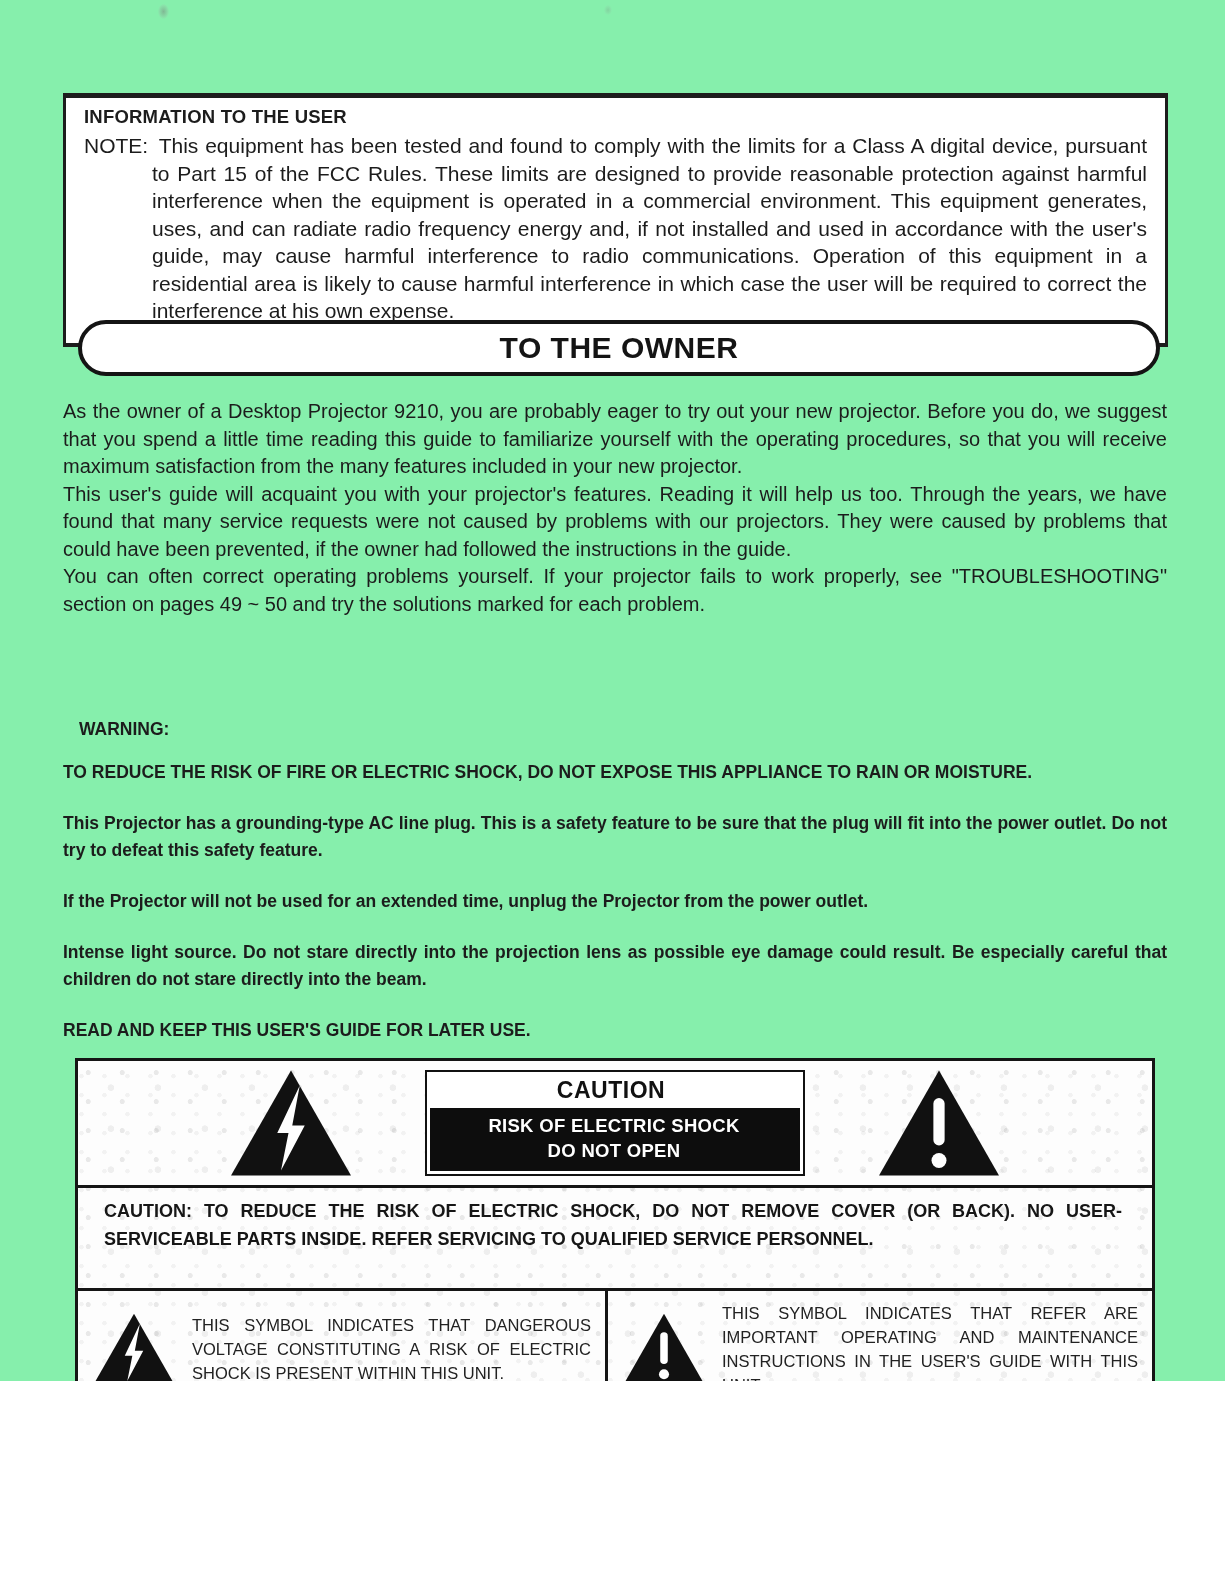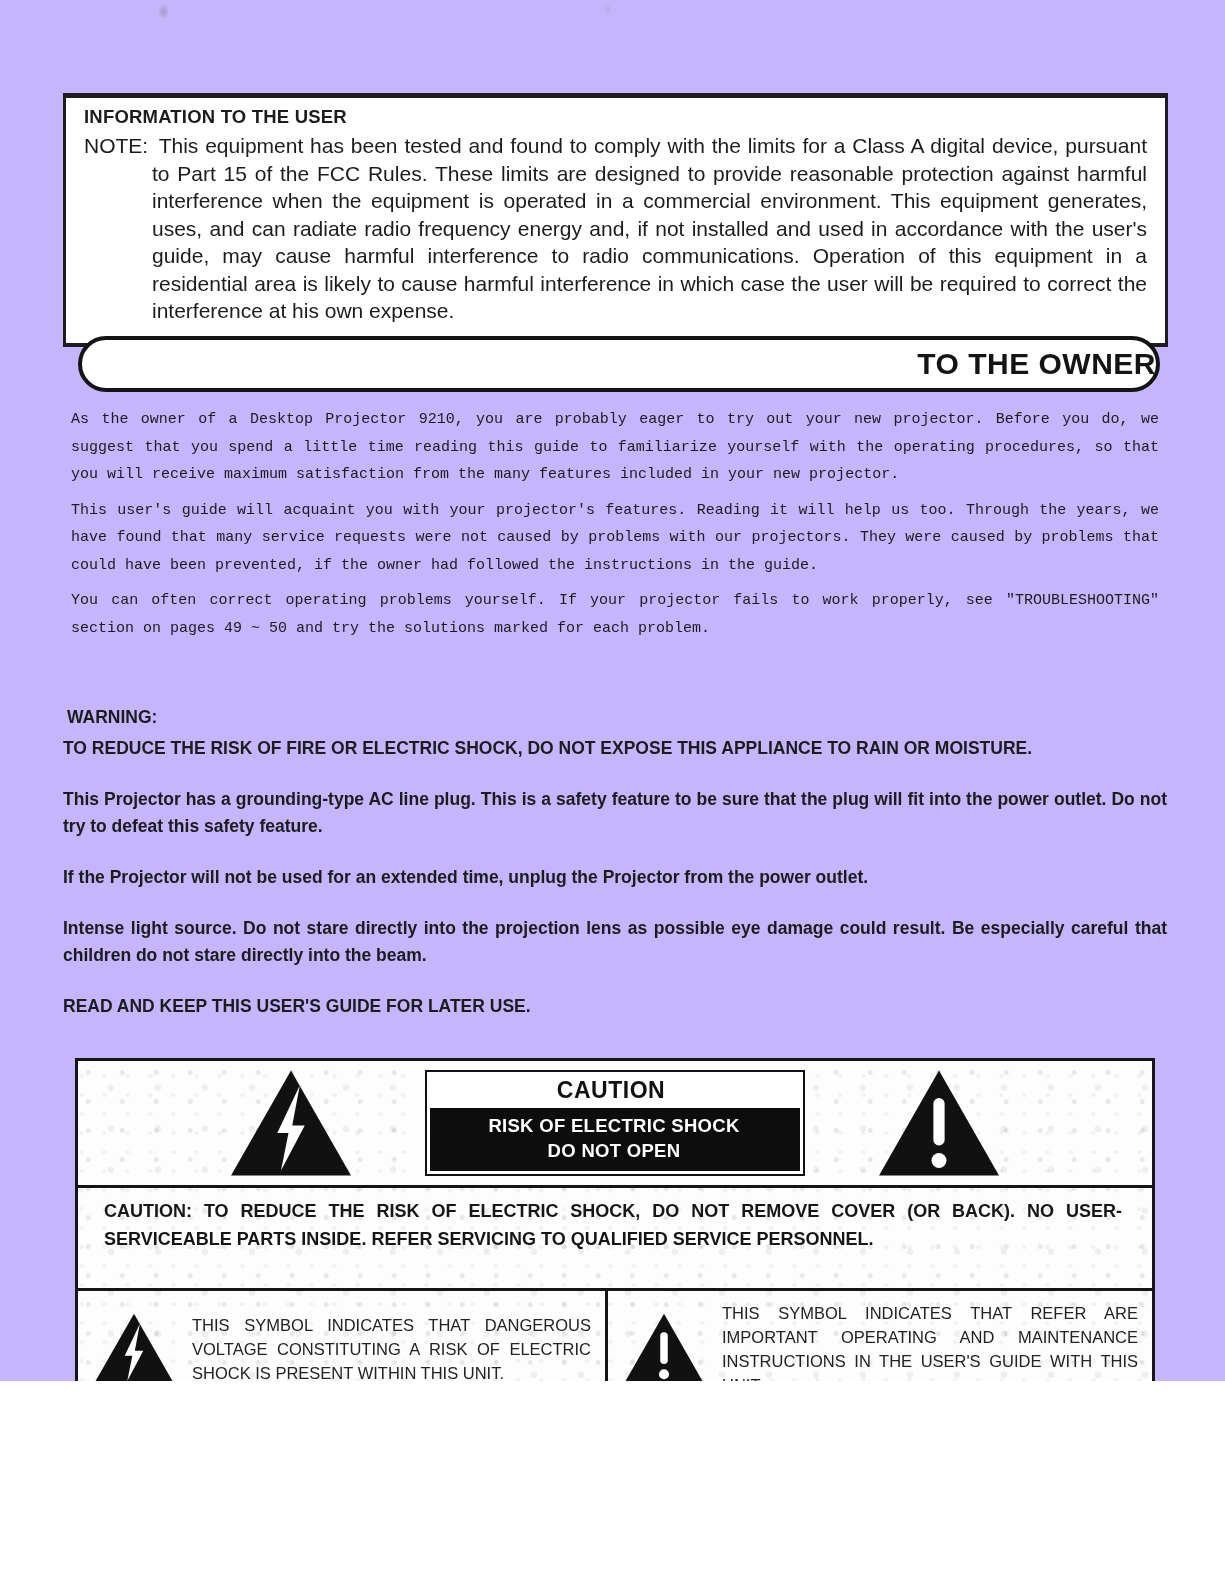--- a/index.html
+++ b/index.html
@@ -1,17 +1,17 @@
 <!DOCTYPE html>
 <html><head>
 <meta charset="utf-8">
 <style>
   html,body{margin:0;padding:0;background:#ffffff;}
   .page{
-    position:relative;width:1225px;height:1381px;background:#c4b5fd;
+    position:relative;width:1225px;height:1381px;background:#86efac;
     font-family:"Liberation Sans", sans-serif;color:#1c1c1c;overflow:hidden;
   }
   
   .smudge{position:absolute;background:radial-gradient(ellipse at center, rgba(120,120,120,.45), rgba(160,160,160,.15) 60%, transparent 75%);border-radius:50%;}
   .smudge-1{left:158px;top:4px;width:11px;height:15px;}
   .smudge-2{left:604px;top:5px;width:8px;height:10px;opacity:.5;}
   .footer-blue-line{position:absolute;left:127px;top:1572px;width:143px;height:3px;background:#1414cc;}
   .footer-scan-bar{
     position:absolute;left:25px;top:1577px;width:1200px;height:8px;
     background-image:linear-gradient(90deg,
@@ -27,29 +27,29 @@
   }
   .fcc-title{margin:0 0 4px 0;font-size:18.5px;font-weight:bold;letter-spacing:.2px;}
   .fcc-note{margin:0;font-size:21px;line-height:27.5px;text-align:justify;padding-left:68px;text-indent:-68px;}
   .fcc-note .note-label{font-weight:normal;}
   
   .banner{
     position:absolute;left:78px;width:1082px;height:56px;box-sizing:border-box;
     border:4px solid #141414;border-radius:32px;background:#fff;
     display:flex;align-items:center;justify-content:center;
   }
-  .banner-owner{top:336px;justify-content:flex-end;}
+  .banner-owner{top:320px;}
   .banner-safety{top:629px;}
   .banner span{font-size:30px;font-weight:bold;letter-spacing:.5px;color:#141414;}
   
   .owner-text{position:absolute;left:63px;top:398px;width:1104px;}
-  .owner-text p{margin:8px;font-size:15px;line-height:27.5px;text-align:justify;font-family:Liberation Mono, monospace;}
+  .owner-text p{margin:0;font-size:20px;line-height:27.5px;text-align:justify;}
   .warning-block{position:absolute;left:63px;top:700px;width:1104px;}
   .warning-block p{margin:0 0 24px 0;font-size:17.5px;line-height:27px;text-align:justify;font-weight:bold;}
-  .warning-block p.warning-label{margin:4px;}
+  .warning-block p.warning-label{margin:16px;}
   
   .caution-table{
     position:absolute;left:75px;top:1058px;width:1080px;box-sizing:border-box;
     border:3px solid #151515;
     background-color:#fdfdfd;
     background-image:
       radial-gradient(circle at 30% 40%, rgba(70,70,70,.11) 0 2.2px, transparent 2.8px),
       radial-gradient(circle at 70% 65%, rgba(70,70,70,.08) 0 3px, transparent 3.6px),
       radial-gradient(circle at 15% 80%, rgba(70,70,70,.06) 0 2px, transparent 2.5px);
     background-size:34px 29px, 47px 41px, 23px 19px;

